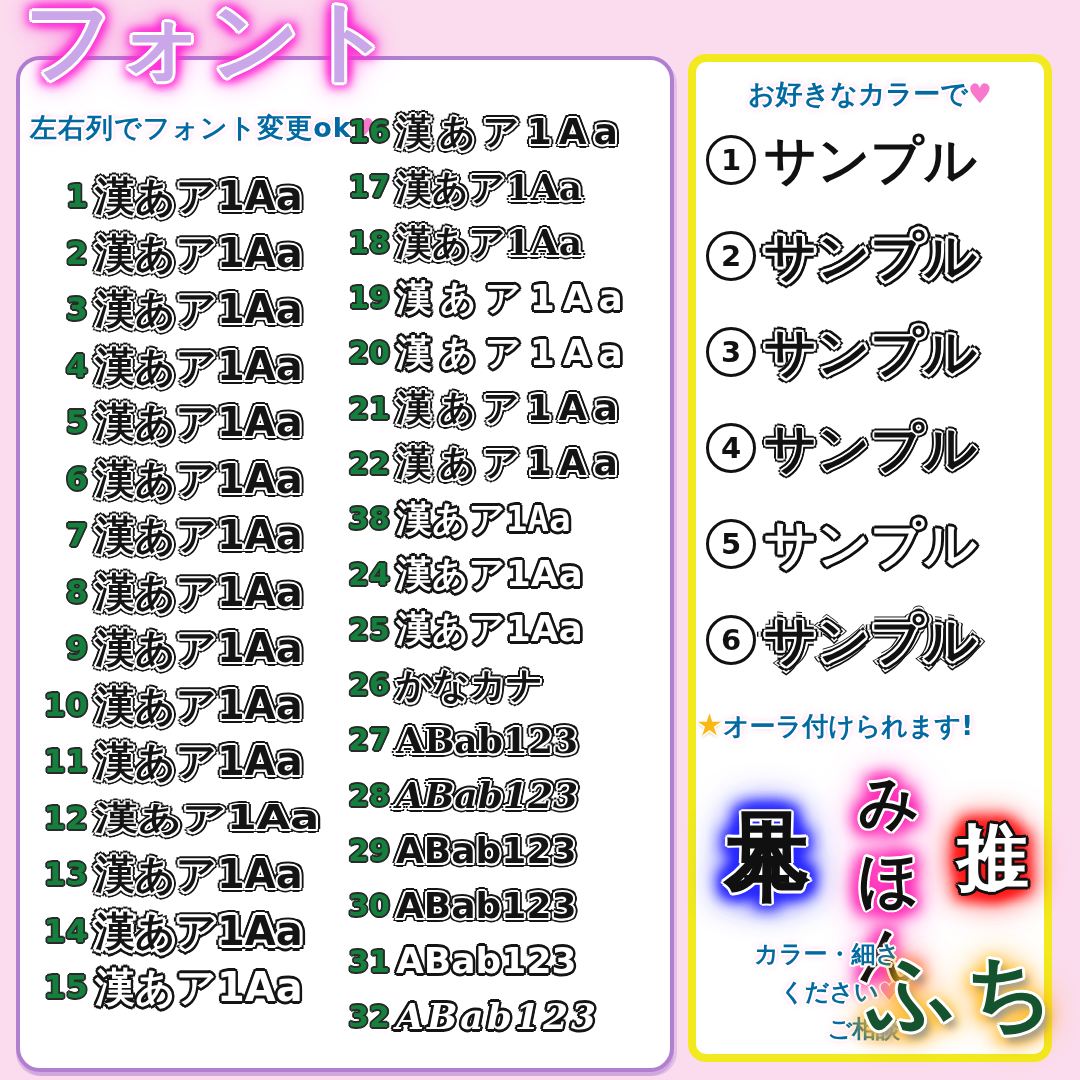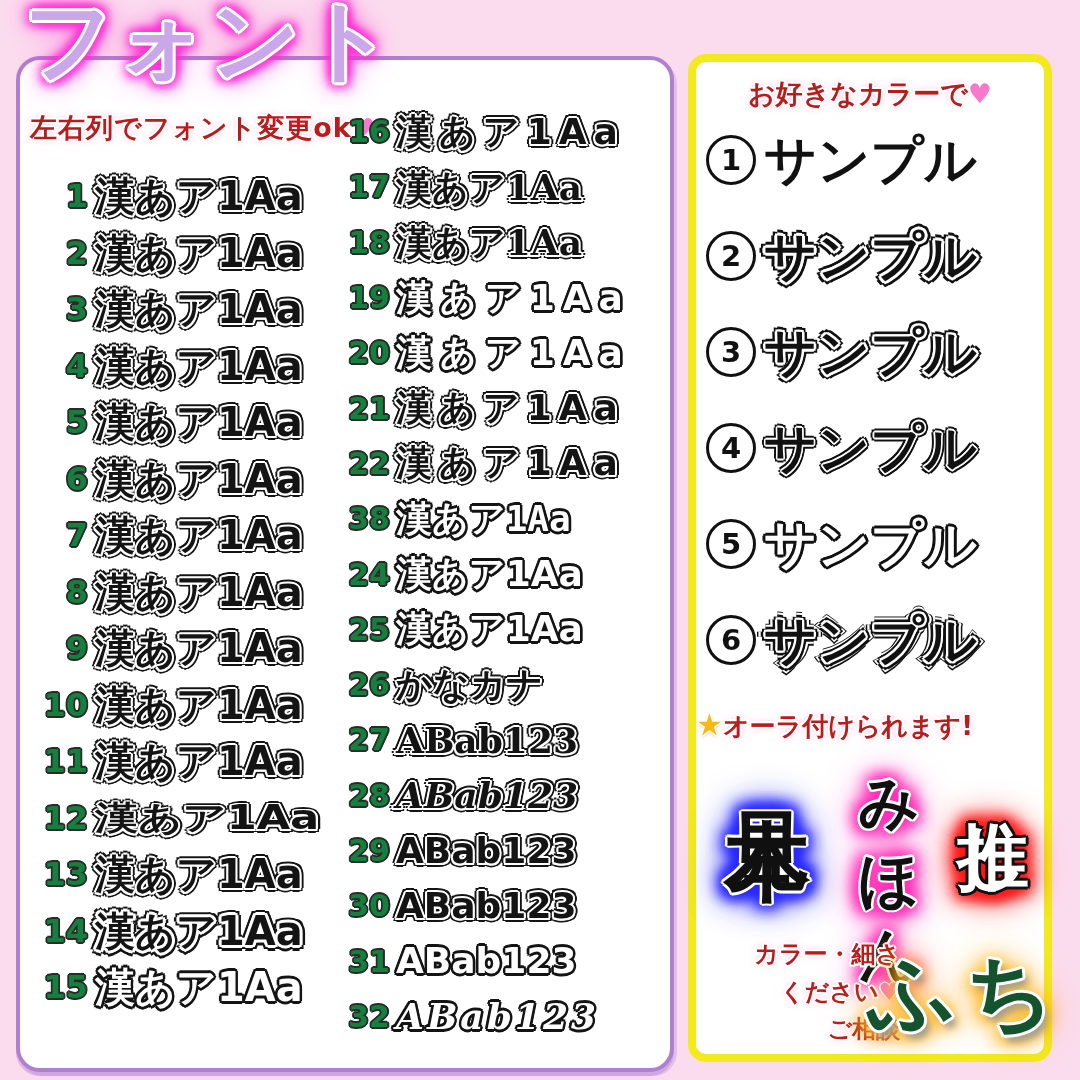--- a/index.html
+++ b/index.html
@@ -29,21 +29,21 @@
     color:#c9a7e9;
     text-shadow:
       -3px 0 0 #fff,3px 0 0 #fff,0 -3px 0 #fff,0 3px 0 #fff,
       -2.2px -2.2px 0 #fff,2.2px -2.2px 0 #fff,-2.2px 2.2px 0 #fff,2.2px 2.2px 0 #fff,
       0 0 10px #ff4ae0,0 0 20px #ff2ad4,0 0 32px #ff2ad4,
       5px 5px 10px #ff2ad4,-5px 5px 10px #ff2ad4,5px -5px 10px #ff2ad4,-5px -5px 10px #ff2ad4;
   }
 
   
   .t-plum{
-    color:#b91c1c;font-weight:bold;
+    color:#0369a1;font-weight:bold;
     text-shadow:
       -2px 0 0 #fff,2px 0 0 #fff,0 -2px 0 #fff,0 2px 0 #fff,
       -1.5px -1.5px 0 #fff,1.5px -1.5px 0 #fff,-1.5px 1.5px 0 #fff,1.5px 1.5px 0 #fff,
       0 0 7px rgba(255,150,215,.85);
   }
   .heart{
     color:#f878cb;
     text-shadow:-1.5px 0 0 #fff,1.5px 0 0 #fff,0 -1.5px 0 #fff,0 1.5px 0 #fff;
   }
   .star{

